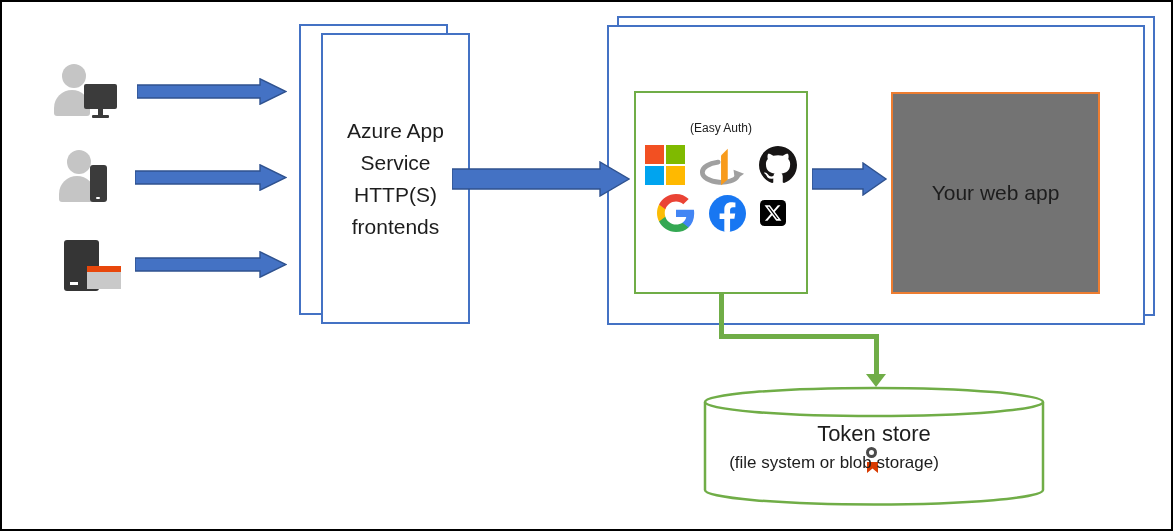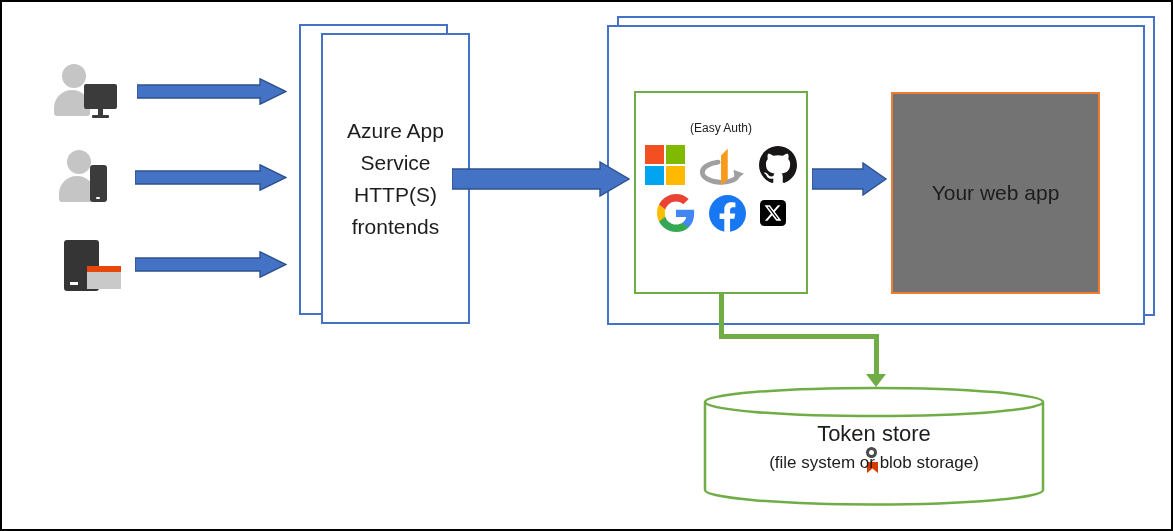--- a/index.html
+++ b/index.html
@@ -54,21 +54,21 @@
   
   .gline{position:absolute;background:#70AD47;}
   .g-arrowhead{position:absolute;width:0;height:0;
     border-left:10px solid transparent;border-right:10px solid transparent;
     border-top:13px solid #70AD47;}
 
   
   .token-row{position:absolute;left:700px;top:419px;width:344px;
     display:flex;align-items:center;justify-content:center;flex-direction:column;}
   .token-title{font-size:22px;}
-  .token-sub{position:absolute;left:700px;top:451px;width:344px;text-align:center;
+  .token-sub{position:absolute;left:660px;top:451px;width:344px;text-align:center;
     font-size:17px;}
   .badge{position:relative;width:18px;height:27px;}
   .badge-ring{position:absolute;left:1px;top:0;width:11px;height:11px;
     border:3px solid #4A4A4A;border-radius:50%;background:#fff;}
   .badge-ribbon{position:absolute;left:2px;top:15px;width:11px;height:11px;background:#D83B01;
     clip-path:polygon(0 0,100% 0,100% 100%,50% 60%,0 100%);}
 
   .page-title{position:absolute;left:14px;top:17px;font-size:22px;}
 </style>
 </head>

